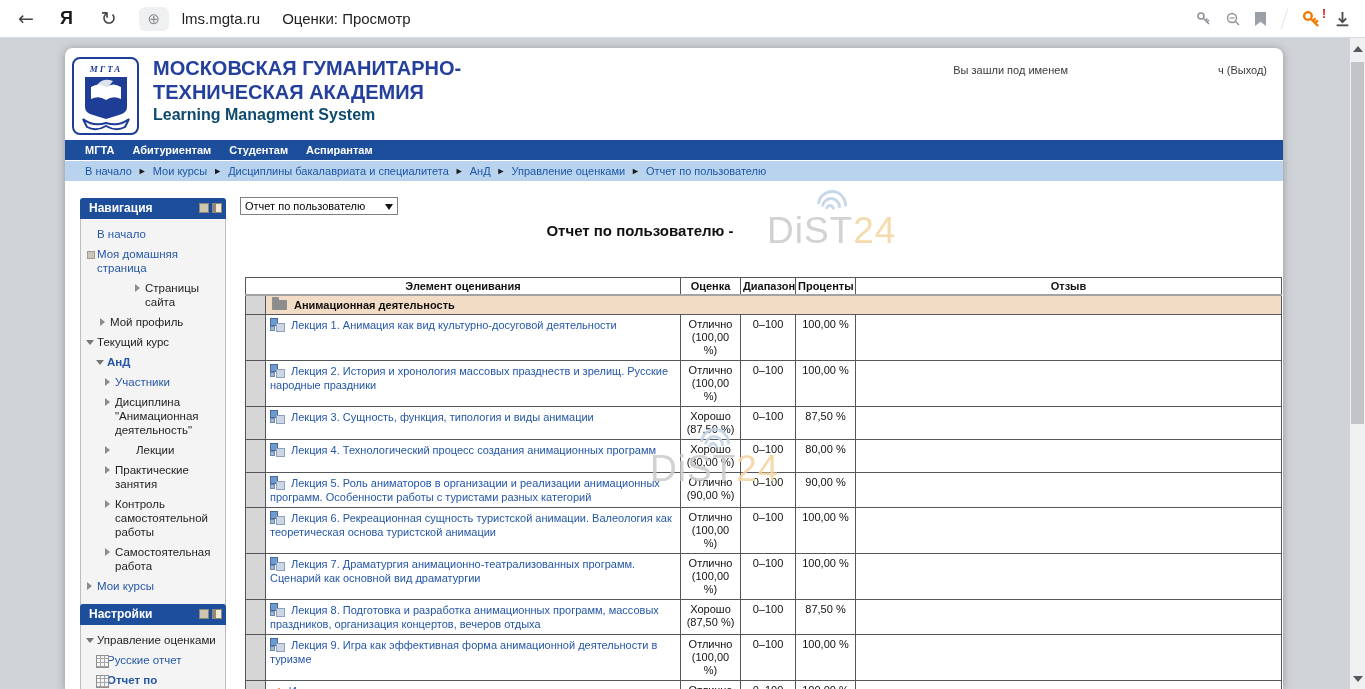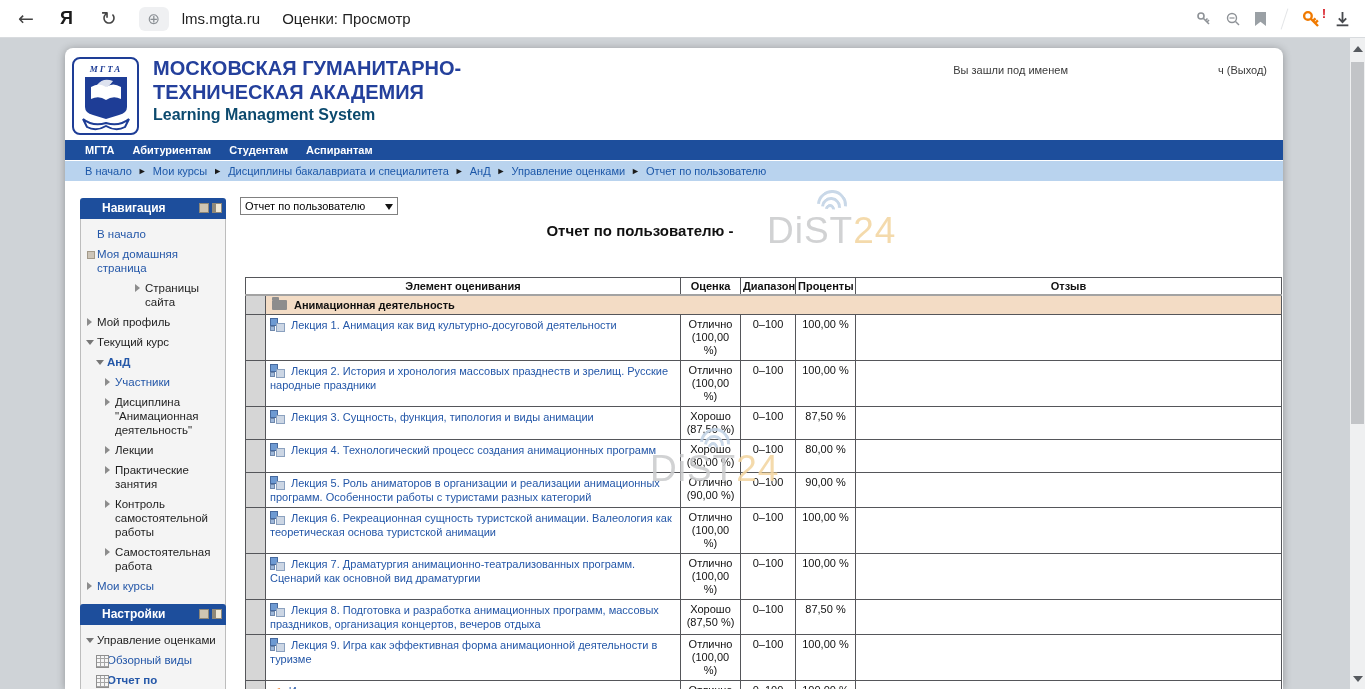--- a/index.html
+++ b/index.html
@@ -45,21 +45,21 @@
   
   .navbar { position:absolute; top:92px; left:0; right:0; height:20px; background:#1d4e9c; display:flex; align-items:center; gap:18px; padding-left:20px; }
   .navbar span { color:#fff; font-size:11px; font-weight:bold; cursor:pointer; }
   .crumbs { position:absolute; top:113px; left:0; right:0; height:20px; background:#b9d3ee; display:flex; align-items:center; padding-left:20px; font-size:11px; white-space:nowrap; }
   .crumbs a { color:#1c57a8; text-decoration:none; cursor:pointer; }
   .crumb-sep { margin:0 6px; color:#1b1b1b; font-size:9px; }
 
   
   .sb-block { position:absolute; left:15px; width:146px; }
   .sb-nav { top:150px; } .sb-set { top:556px; }
-  .sb-head { height:21px; background:#1d4e9c; color:#fff; font-size:12px; font-weight:bold; line-height:21px; padding:0 22px; border-radius:3px 3px 0 0; position:relative; }
+  .sb-head { height:21px; background:#1d4e9c; color:#fff; font-size:12px; font-weight:bold; line-height:21px; padding:0 9px; border-radius:3px 3px 0 0; position:relative; }
   .hicons { position:absolute; right:4px; top:5px; display:flex; gap:3px; }
   .hicon { width:10px; height:10px; background:#cfc5b2; border:1px solid #8f8878; cursor:pointer; }
   .hicon.dock { background:linear-gradient(90deg,#8f8878 35%,#efe8d6 35%); }
   .sb-body { border:1px solid #bdbdbd; border-top:none; background:#f4f4f4; border-radius:0 0 4px 4px; padding:8px 4px 8px 6px; min-height:30px; }
   .sb-item { display:flex; margin-bottom:6px; font-size:11.5px; line-height:14px; color:#1e1e1e; }
   .sb-item .mk { flex:0 0 10px; position:relative; }
   .sb-item a { color:#2457a8; text-decoration:none; cursor:pointer; }
   .sb-item .bold { font-weight:bold; }
   .mk-collapsed::before { content:""; position:absolute; top:3px; left:0; border-top:4px solid transparent; border-bottom:4px solid transparent; border-left:5px solid #8c8c8c; }
   .mk-expanded::before { content:""; position:absolute; top:5px; left:-1px; border-left:4px solid transparent; border-right:4px solid transparent; border-top:5px solid #767676; }
@@ -205,41 +205,41 @@
             <a>В начало</a>
           </div>
           <div class="sb-item" style="margin-left: 0px;">
             <span class="mk mk-bullet"></span>
             <a>Моя домашняя страница</a>
           </div>
           <div class="sb-item" style="margin-left: 0px; padding-left: 48px;">
             <span class="mk mk-collapsed"></span>
             <span>Страницы сайта</span>
           </div>
-          <div class="sb-item" style="margin-left: 0px;">
+          <div class="sb-item" style="margin-left: 13px;">
             <span class="mk mk-collapsed"></span>
             <span>Мой профиль</span>
           </div>
           <div class="sb-item" style="margin-left: 0px;">
             <span class="mk mk-expanded"></span>
             <span>Текущий курс</span>
           </div>
           <div class="sb-item" style="margin-left: 10px;">
             <span class="mk mk-expanded"></span>
             <a class="bold">АнД</a>
           </div>
           <div class="sb-item" style="margin-left: 18px;">
             <span class="mk mk-collapsed"></span>
             <a>Участники</a>
           </div>
           <div class="sb-item" style="margin-left: 18px;">
             <span class="mk mk-collapsed"></span>
             <span>Дисциплина "Анимационная деятельность"</span>
           </div>
-          <div class="sb-item" style="margin-left: 18px;">
+          <div class="sb-item" style="margin-left: 18px; gap: 21px;">
             <span class="mk mk-collapsed"></span>
             <span>Лекции</span>
           </div>
           <div class="sb-item" style="margin-left: 18px;">
             <span class="mk mk-collapsed"></span>
             <span>Практические занятия</span>
           </div>
           <div class="sb-item" style="margin-left: 18px;">
             <span class="mk mk-collapsed"></span>
             <span>Контроль самостоятельной работы</span>
@@ -263,21 +263,21 @@
           <span class="hicon dock"></span>
         </span>
       </div>
       <div class="sb-body" id="set-body">
           <div class="sb-item" style="margin-left: 0px;">
             <span class="mk mk-expanded"></span>
             <span>Управление оценками</span>
           </div>
           <div class="sb-item" style="margin-left: 10px;">
             <span class="mk mk-table"></span>
-            <a>Обзорный виды</a>
+            <a>Русские отчет</a>
           </div>
           <div class="sb-item" style="margin-left: 10px;">
             <span class="mk mk-table"></span>
             <a class="bold">Отчет по пользователю</a>
           </div>
         </div>
     </div>
 
     <div class="report-select">
       <span>Отчет по пользователю</span>

